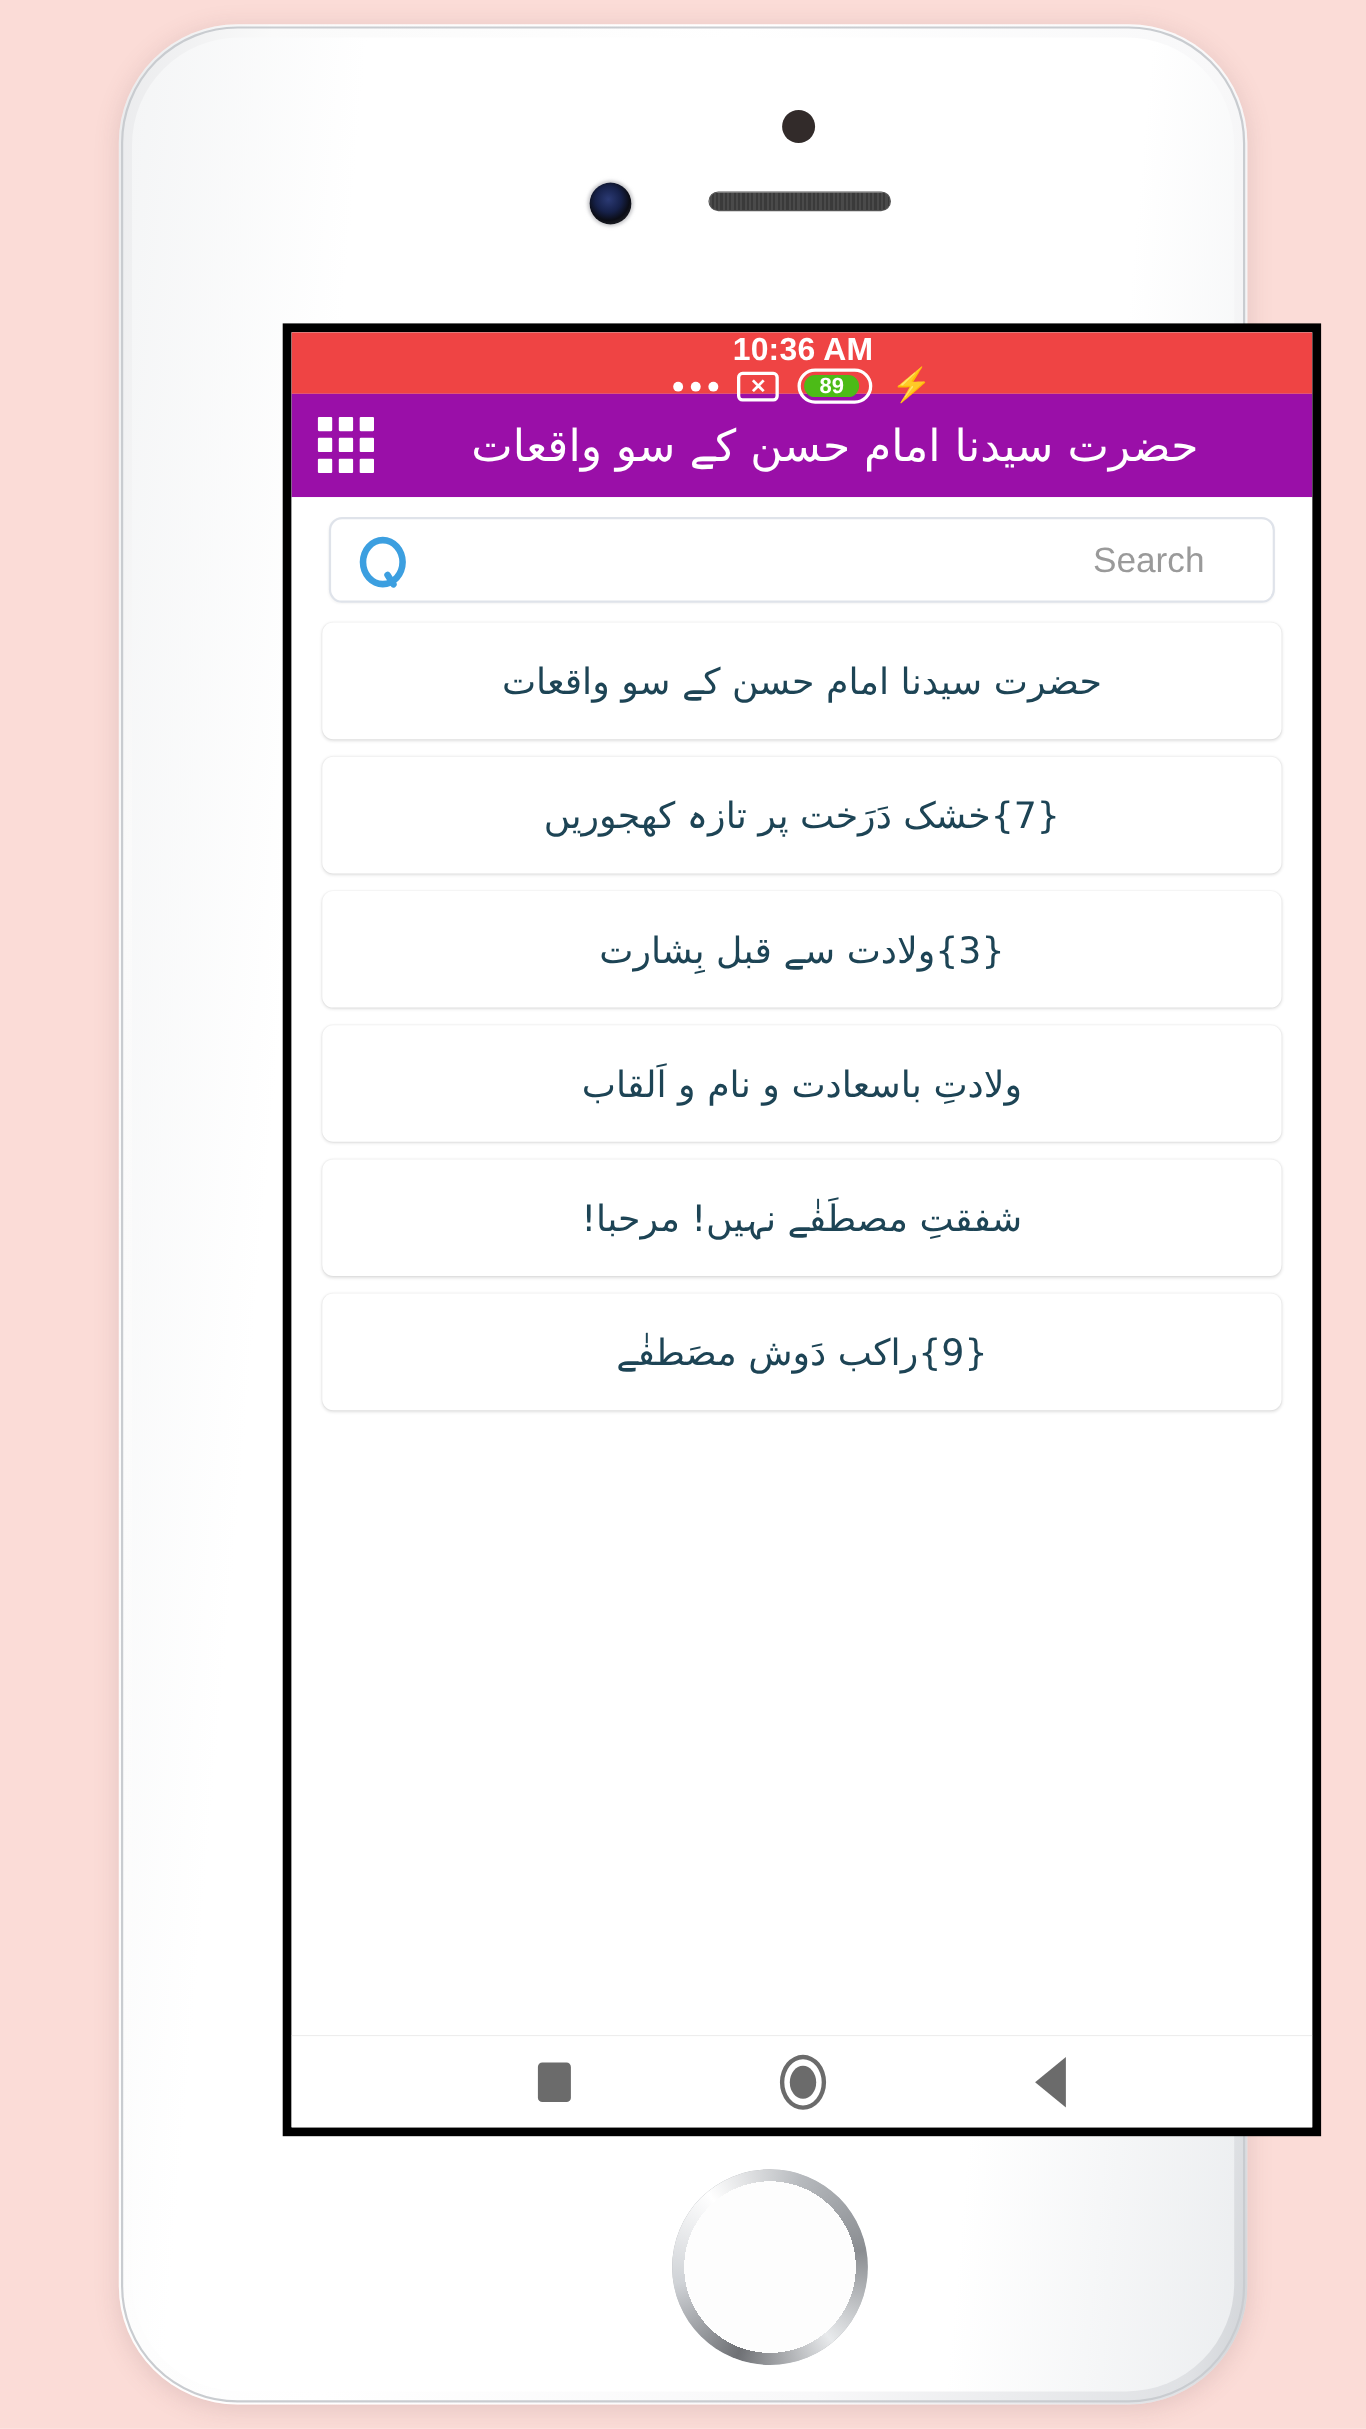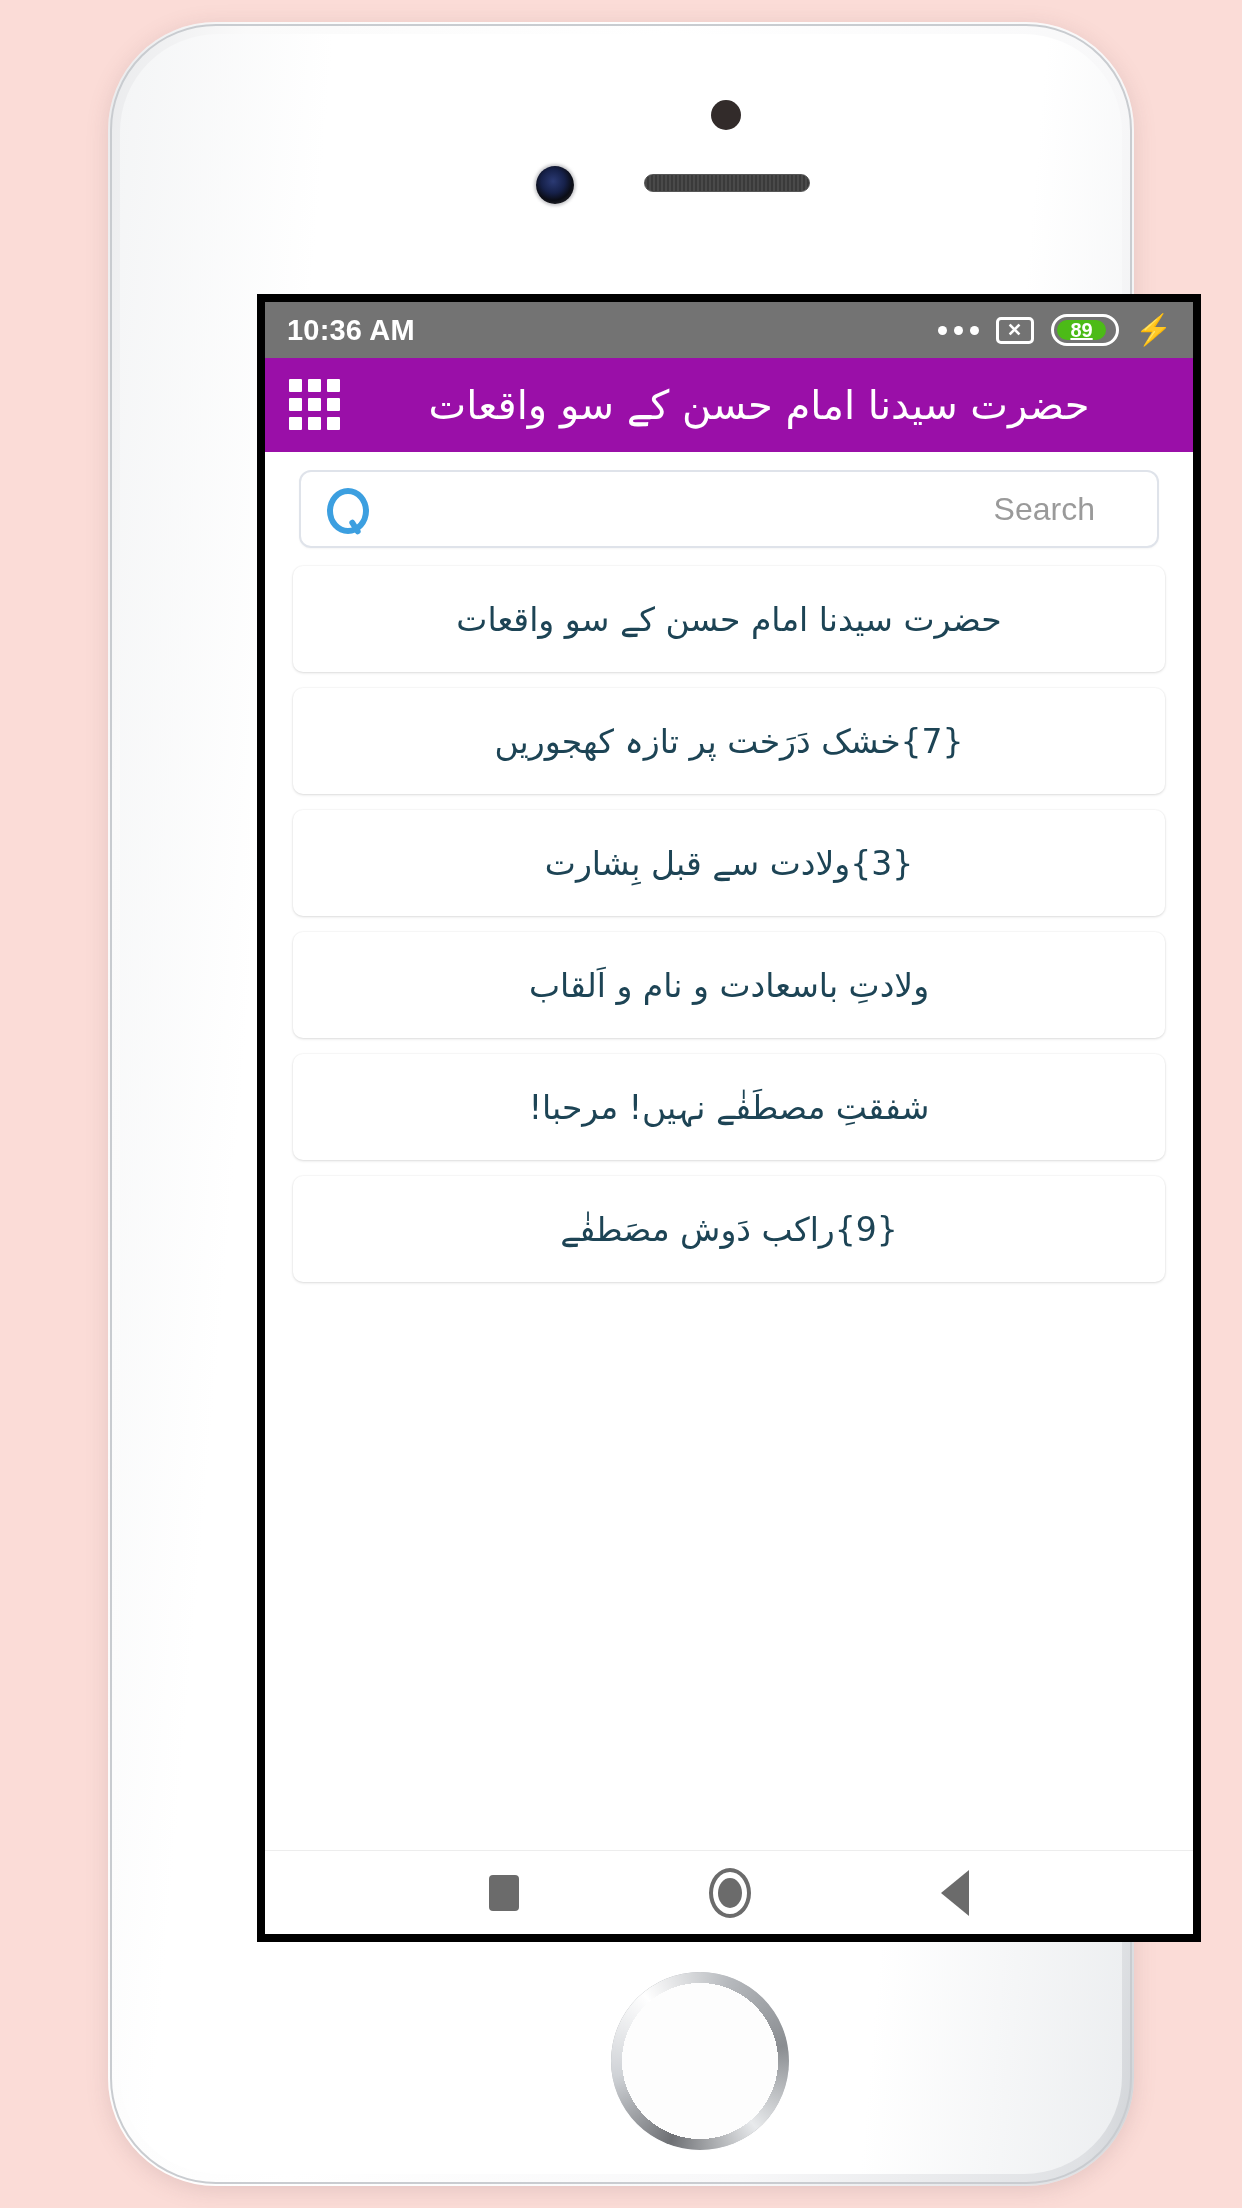--- a/index.html
+++ b/index.html
@@ -101,26 +101,27 @@
     position: relative;
     width: 928px;
     height: 1632px;
     background: #ffffff;
     overflow: hidden;
   }
 
   
   .status-bar {
     height: 56px;
-    background: #737373;
+    background: #ef4444;
     display: flex;
     align-items: center;
     justify-content: space-between;
     padding: 0 20px 0 22px;
     color: #ffffff;
+    flex-direction: column;
   }
   .status-time {
     font-size: 29px;
     font-weight: bold;
     letter-spacing: .2px;
   }
   .status-right {
     display: flex;
     align-items: center;
     gap: 17px;
@@ -136,21 +137,21 @@
     font-size: 18px; font-weight: bold; line-height: 1;
   }
   .battery {
     display: flex; align-items: center;
   }
   .battery-shell {
     width: 68px; height: 32px;
     border: 3px solid #fff;
     border-radius: 17px;
     padding: 3px;
-    display:flex; align-items:center;text-decoration:underline;
+    display:flex; align-items:center;
   }
   .battery-fill {
     background: #4cbb17;
     border-radius: 12px;
     height: 100%;
     width: 89%;
     display: flex; align-items:center; justify-content:center;
     color:#fff; font-size:20px; font-weight:bold;
   }
   .bolt-icon { font-size: 30px; line-height: 1; }

